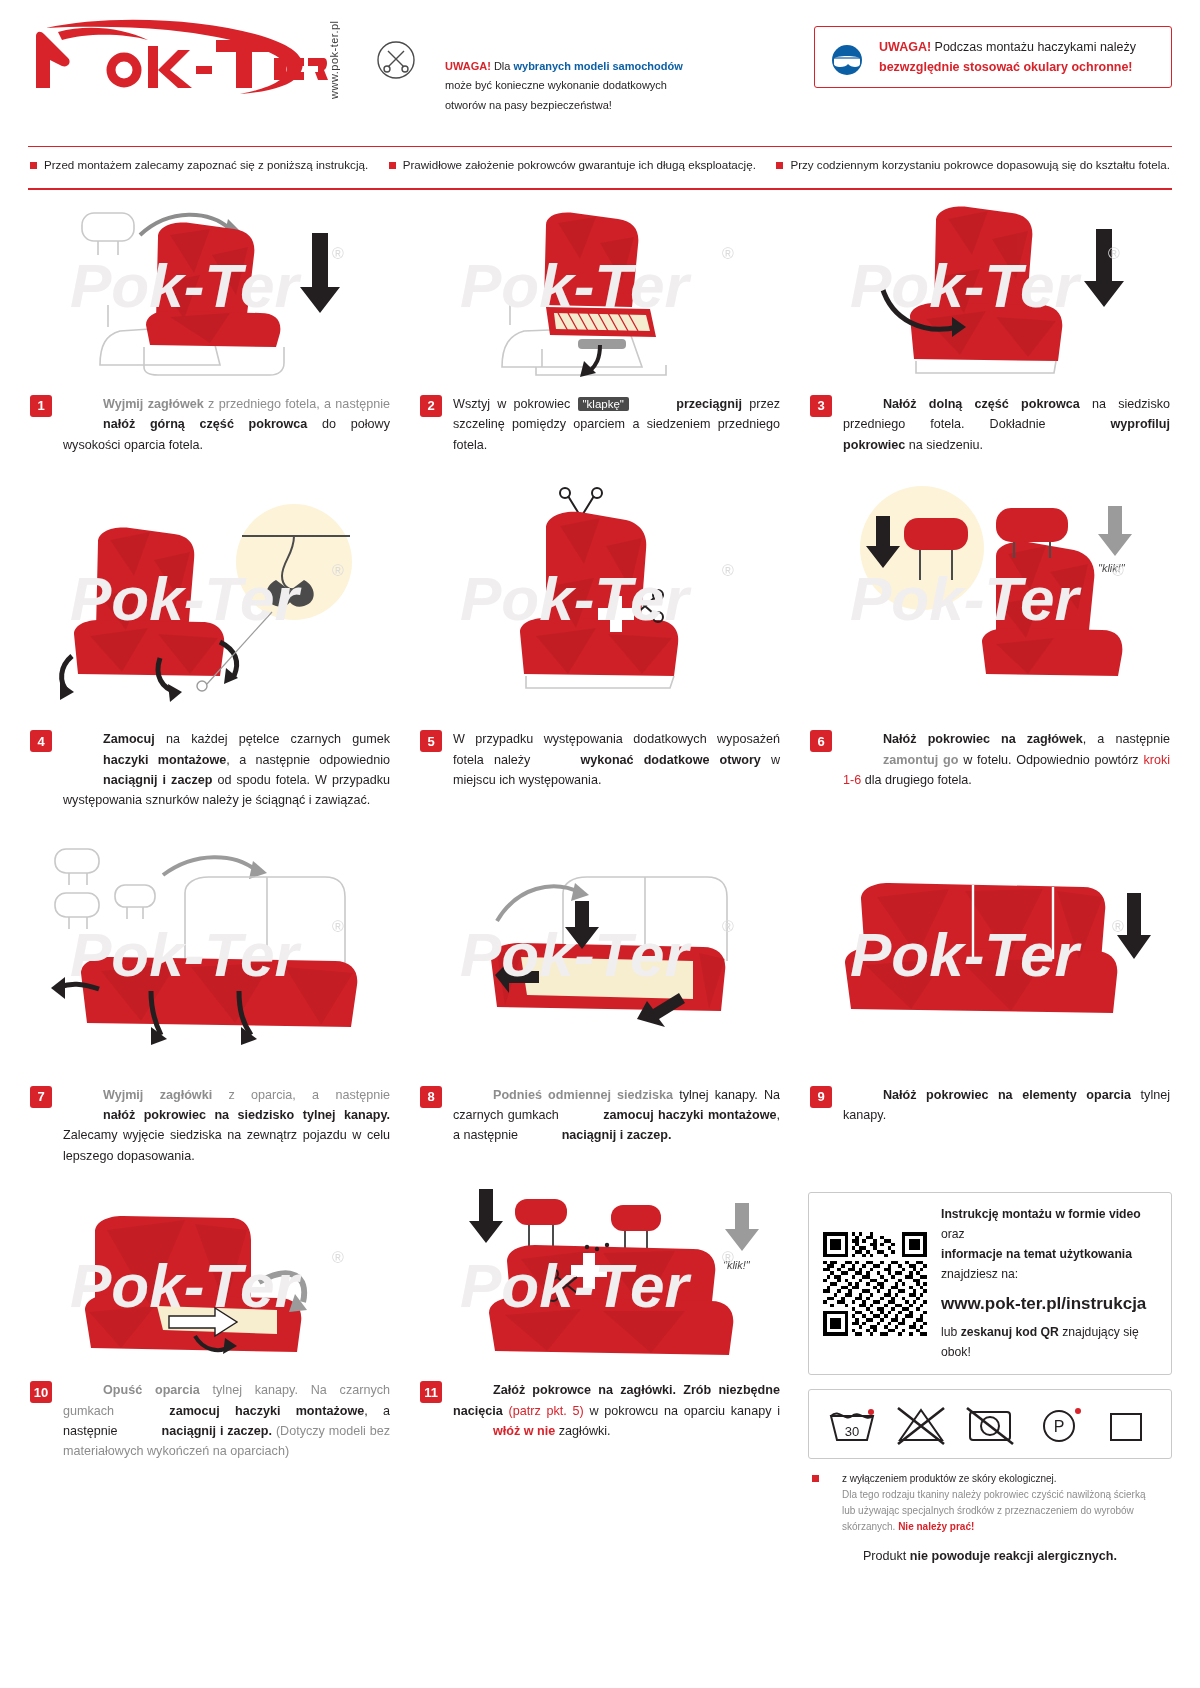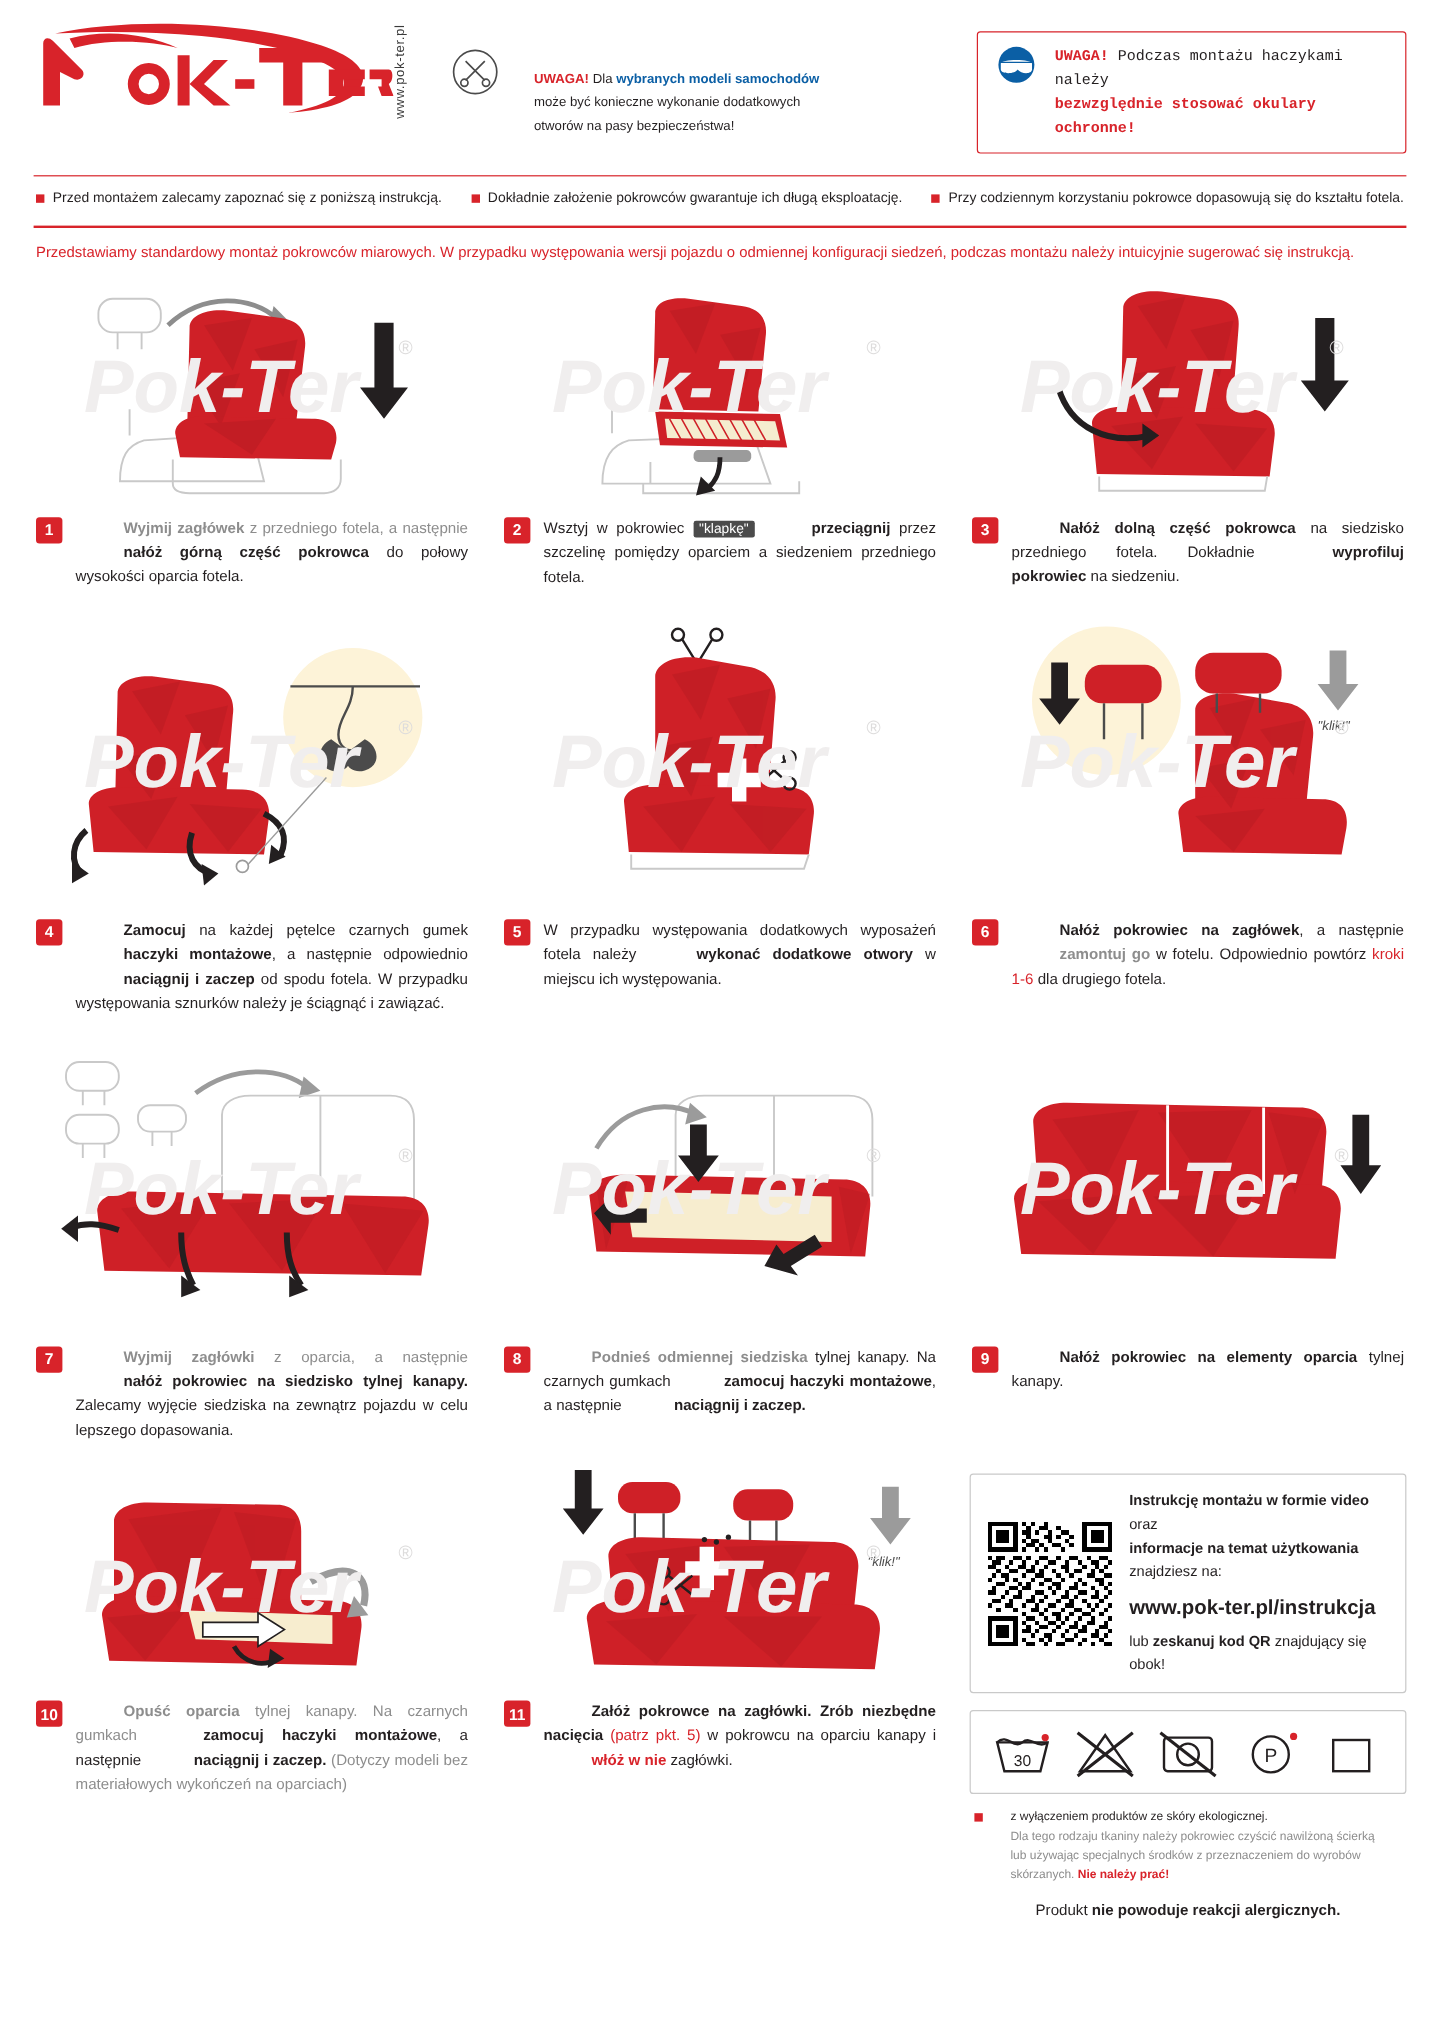--- a/index.html
+++ b/index.html
@@ -44,22 +44,22 @@
   }
   .warn1 .ico{flex:none;width:40px;height:40px;}
   .warn1 p{margin:17px;font-size:11px;line-height:1.75;color:#231f20;}
   .warn-blue{color:#0b5fa5;font-weight:bold;}
   .warn-red{color:#d8232a;font-weight:bold;}
 
   .warn2{
     border:1.5px solid #d8232a;
     border-radius:3px;
     padding:10px 14px 10px 12px;
-    display:flex;align-items:flex-start;gap:12px;
-    width:330px;flex:none;margin-left:auto;margin-top:8px;font-family:Liberation Mono, monospace;
+    display:flex;align-items:flex-end;gap:12px;
+    width:330px;flex:none;margin-left:auto;margin-top:8px;
   }
   .warn2 .ico{flex:none;width:40px;height:34px;}
   .warn2 p{margin:0;font-size:12.5px;line-height:1.6;}
   .warn2 .l1{color:#231f20;}
   .warn2 .l2{color:#d8232a;font-weight:bold;}
 
   
   .rule{height:1.6px;background:#d8232a;margin:6px 0 0 0;}
   .notes{
     display:flex;gap:0;justify-content:space-between;
@@ -213,31 +213,30 @@
 
   <div class="rule"></div>
 
   <div class="notes">
     <div>
         <span class="sq"></span>
         <span>Przed montażem zalecamy zapoznać się z poniższą instrukcją.</span>
       </div>
     <div>
         <span class="sq"></span>
-        <span>Dokładnie założenie pokrowców gwarantuje ich długą eksploatację.</span>
+        <span>Prawidłowe założenie pokrowców gwarantuje ich długą eksploatację.</span>
       </div>
     <div>
         <span class="sq"></span>
         <span>Przy codziennym korzystaniu pokrowce dopasowują się do kształtu fotela.</span>
       </div>
   </div>
 
   <div class="rule"></div>
 
-  <div class="intro">Przedstawiamy standardowy montaż pokrowców miarowych. W przypadku występowania wersji pojazdu o odmiennej konfiguracji siedzeń, podczas montażu należy intuicyjnie sugerować się instrukcją.</div>
 
   <div class="grid">
 
     <div class="cell">
       <div class="art">
         <div class="wm">
           <svg width="300" height="110" viewBox="0 0 300 110">
               <g fill="#f0eeee">
                 <text x="10" y="72" font-family="Liberation Sans, sans-serif" font-size="62" font-weight="bold" font-style="italic">Pok-Ter</text>
               </g>

